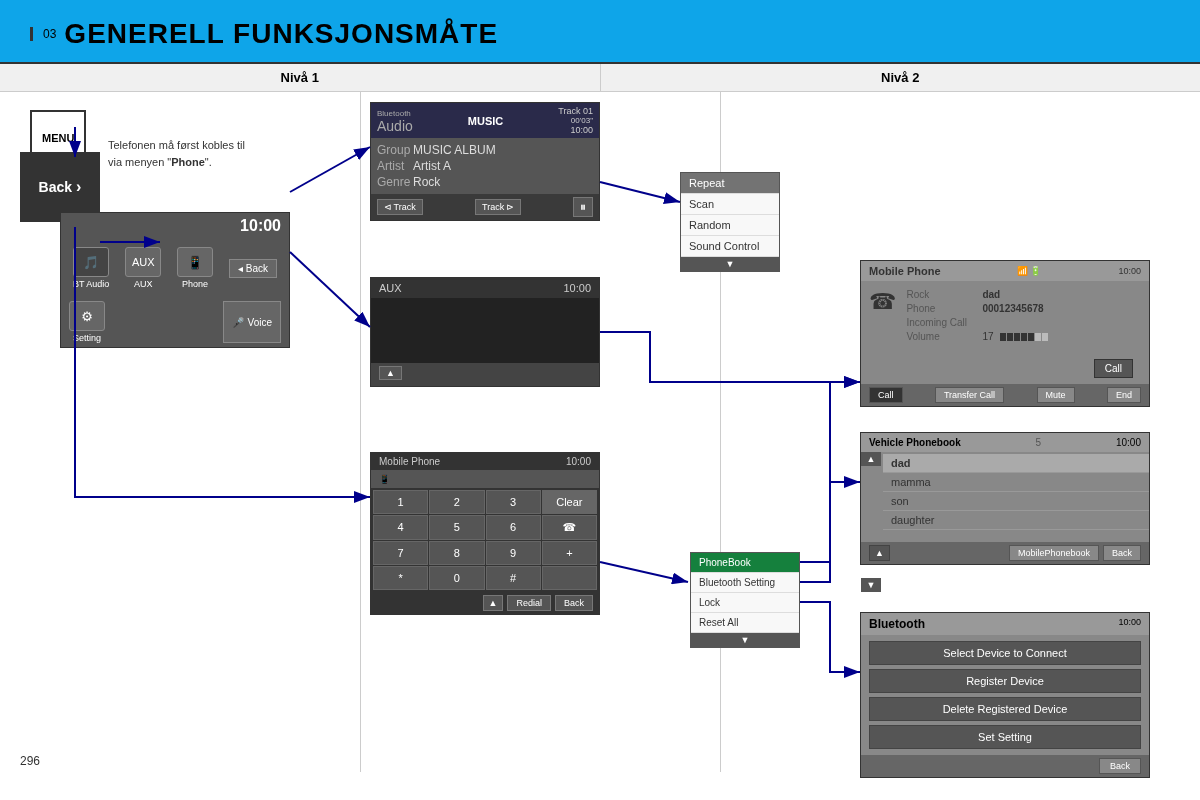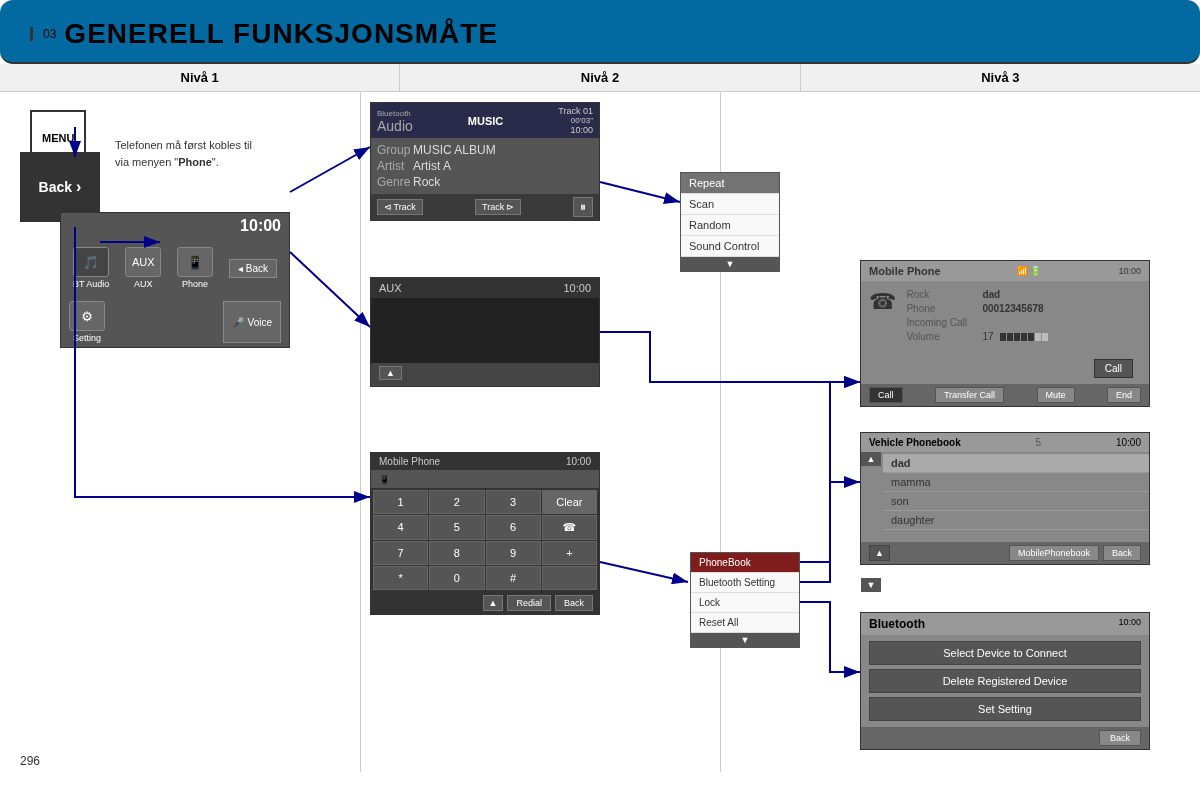--- a/index.html
+++ b/index.html
@@ -8,26 +8,25 @@
       height: 800px;
       background: #fff;
       font-family: Arial, sans-serif;
       font-size: 12px;
       overflow: hidden;
       position: relative;
     }
 
     
     .page-header {
-      background: #0369a1;
+      background: #0ea5e9;
       border-bottom: 2px solid #333;
       padding: 18px 30px 12px 30px;
       display: flex;
       align-items: center;
-      border-radius: 13px;
     }
 
     
     .col-headers {
       display: flex;
       border-bottom: 1px solid #ccc;
       background: #f0f0f0;
     }
     .col-header {
       flex: 1;
@@ -85,21 +84,21 @@
       gap: 4px;
     }
     .next-arrow {
       font-size: 16px;
     }
 
     
     .annotation-text {
       position: absolute;
       top: 45px;
-      left: 115px;
+      left: 108px;
       font-size: 11px;
       line-height: 1.5;
       color: #333;
     }
     .annotation-text b { font-weight: bold; }
 
     
     .main-menu {
       position: absolute;
       top: 120px;
@@ -364,21 +363,21 @@
       border: 1px solid #555;
       font-size: 10px;
     }
     .phone-menu-item {
       padding: 4px 8px;
       border-bottom: 1px solid #ddd;
       background: #f8f8f8;
       color: #333;
     }
     .phone-menu-item:last-child { border-bottom: none; }
-    .phone-menu-item.active { background: #7f1d1d; color: #fff; }
+    .phone-menu-item.active { background: #15803d; color: #fff; }
     .phone-menu-arrow-down {
       background: #555;
       color: #fff;
       text-align: center;
       padding: 2px;
       font-size: 9px;
     }
 
     
     .mobile-phone-call {
@@ -603,21 +602,20 @@
 <body>
 
 <div class="page-header">
   <span class="header-slant">03</span>
   <span style="font-size:28px;font-weight:900;letter-spacing:1px;">GENERELL FUNKSJONSMÅTE</span>
 </div>
 
 <div class="col-headers">
   <div class="col-header">Nivå 1</div>
   <div class="col-header">Nivå 2</div>
-  <div class="col-header">Nivå 3</div>
 </div>
 
 <div class="main-content">
 
   <div class="col-divider" style="left:360px;"></div>
   <div class="col-divider" style="left:720px;"></div>
 
   <div class="menu-btn">MENU</div>
 
   <div class="next-btn">
@@ -847,20 +845,21 @@
     </div>
   </div>
 
   <div class="bluetooth-menu">
     <div class="bt-menu-header">
       <span class="bt-menu-title">Bluetooth</span>
       <span class="bt-menu-time">10:00</span>
     </div>
     <div class="bt-menu-body">
       <div class="bt-menu-option">Select Device to  Connect</div>
+      <div class="bt-menu-option">Register Device</div>
       <div class="bt-menu-option">Delete Registered Device</div>
       <div class="bt-menu-option">Set Setting</div>
     </div>
     <div class="bt-menu-footer">
       <div class="bt-menu-back-btn">Back</div>
     </div>
   </div>
 
   <div class="page-number">296</div>
 

